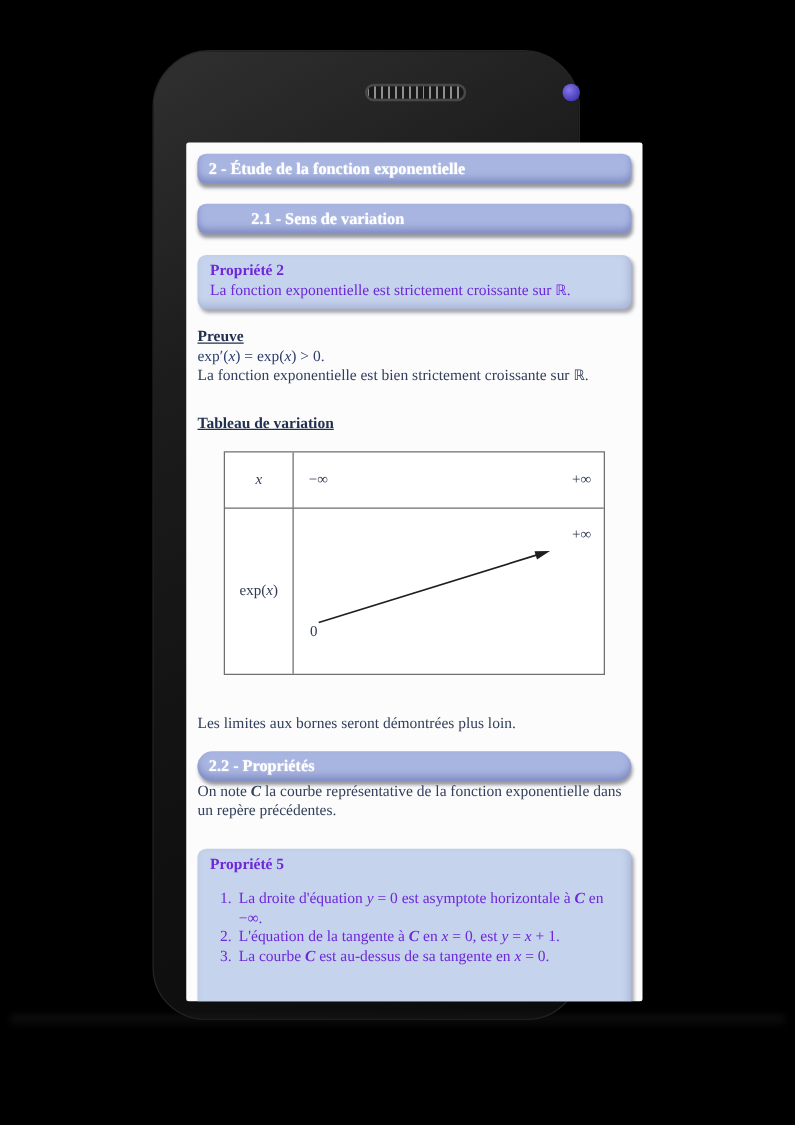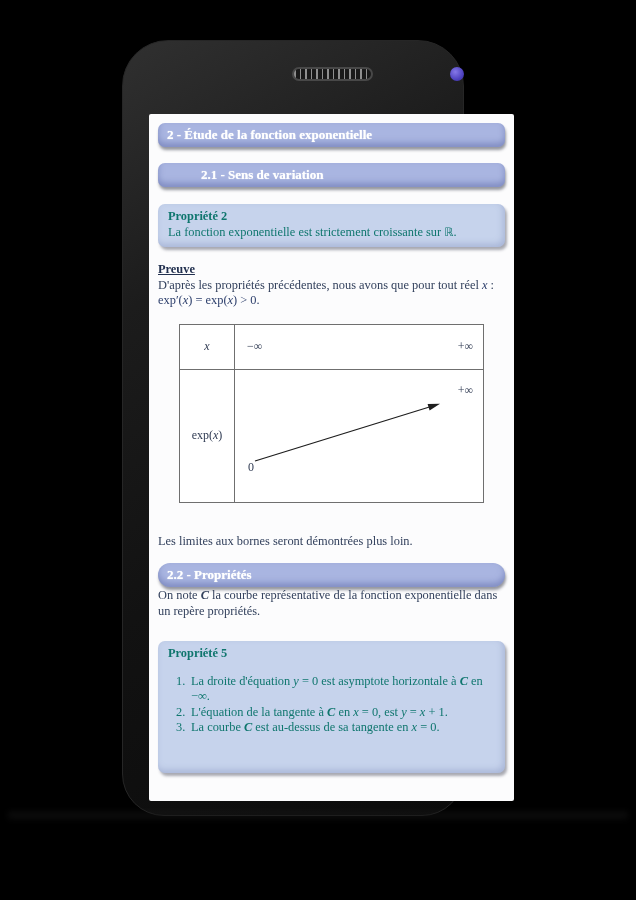--- a/index.html
+++ b/index.html
@@ -35,21 +35,21 @@
   }
   .banner{
     background:#a9b5e1;color:#fff;font-weight:bold;font-size:13px;line-height:15px;
     padding:4px 9px 5px;border-radius:7px;
     box-shadow:1px 3px 3px rgba(25,28,45,.45), inset 0 -4px 6px rgba(94,108,170,.55);
     text-shadow:0 0 1px rgba(255,255,255,.85);
   }
   .banner.sub{margin-top:16px;padding-left:43px;}
   .banner.props{margin-top:14px;border-radius:12px;}
   .propbox{
-    background:#c6d3ec;border-radius:7px;padding:5px 10px 7px;color:#0f766e;
+    background:#c6d3ec;border-radius:7px;padding:5px 10px 7px;color:#6d28d9;
     box-shadow:2px 3px 3px rgba(28,32,52,.38), inset -2px -3px 6px rgba(115,130,178,.35);
   }
   .propbox.p2{margin-top:17px;}
   .propbox.p3{margin-top:22px;min-height:120px;}
   .prop-title{font-weight:bold;}
   .sec-head{font-weight:bold;color:#22304f;text-decoration:underline;}
   .preuve-head{margin-top:15px;}
   .tv-head{margin-top:22px;}
   .math{color:#2c3e6b;}
   .mi{font-style:italic;}
@@ -92,24 +92,25 @@
 
       <div class="banner sub">2.1 -  Sens de variation</div>
 
       <div class="propbox p2">
         <div class="prop-title">Propriété 2</div>
         <div><span>La fonction exponentielle est strictement croissante sur </span><span class="bb">ℝ</span><span>.</span></div>
       </div>
 
       <div class="sec-head preuve-head">Preuve</div>
       <div>
-        <div><span>D'après les propriétés précédentes, nous avons que pour tout réel </span><span class="mi math">x</span><span> :</span></div>
         <div class="math"><span>exp′(</span><span class="mi">x</span><span>) = exp(</span><span class="mi">x</span><span>) &gt; 0.</span></div>
+        <div><span>La fonction exponentielle est bien strictement croissante sur </span><span class="bb">ℝ</span><span>.</span></div>
       </div>
 
+      <div class="sec-head tv-head">Tableau de variation</div>
 
       <div class="vtable">
         <div class="vt-label vt-r1 mi">x</div>
         <div class="vt-cell vt-r1">
           <span class="vt-left">−∞</span>
           <span class="vt-right">+∞</span>
         </div>
         <div class="vt-label vt-r2">
             <span>exp(</span>
             <span class="mi">x</span>
@@ -124,21 +125,21 @@
           </svg>
         </div>
       </div>
 
       <div class="note">Les limites aux bornes seront démontrées plus loin.</div>
 
       <div class="banner props">2.2 -  Propriétés</div>
 
       <div class="intro">
         <div><span>On note </span><span class="cal">C</span><span> la courbe représentative de la fonction exponentielle dans</span></div>
-        <div>un repère propriétés.</div>
+        <div>un repère précédentes.</div>
       </div>
 
       <div class="propbox p3">
         <div class="prop-title">Propriété 5</div>
         <div class="plist">
 
           <div class="pitem">
             <span class="pnum">1.</span>
             <span class="ptext"><span>La droite d'équation </span><span class="mi">y</span><span> = 0 est asymptote horizontale à </span><span class="cal">C</span><span> en</span><br>
                   <span>−∞.</span></span>

